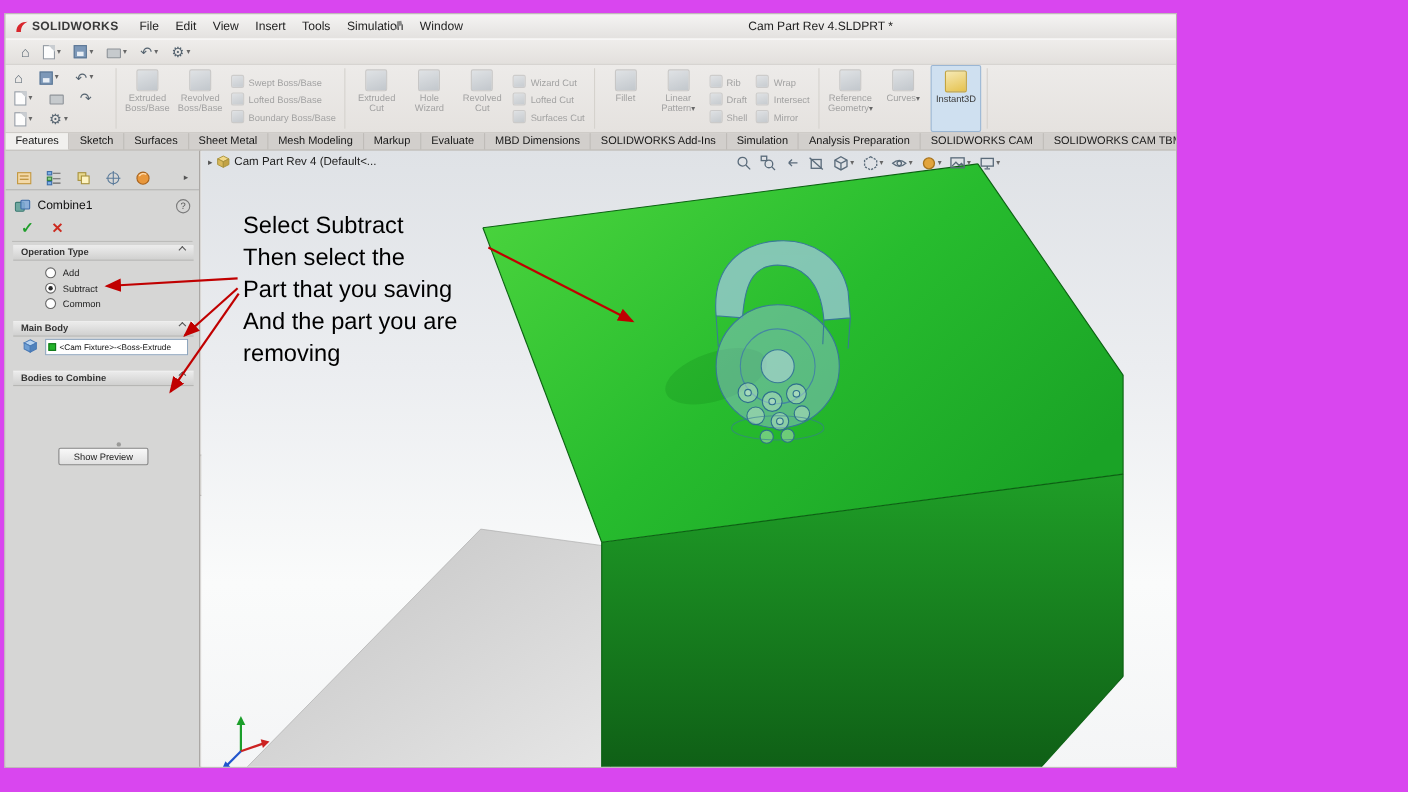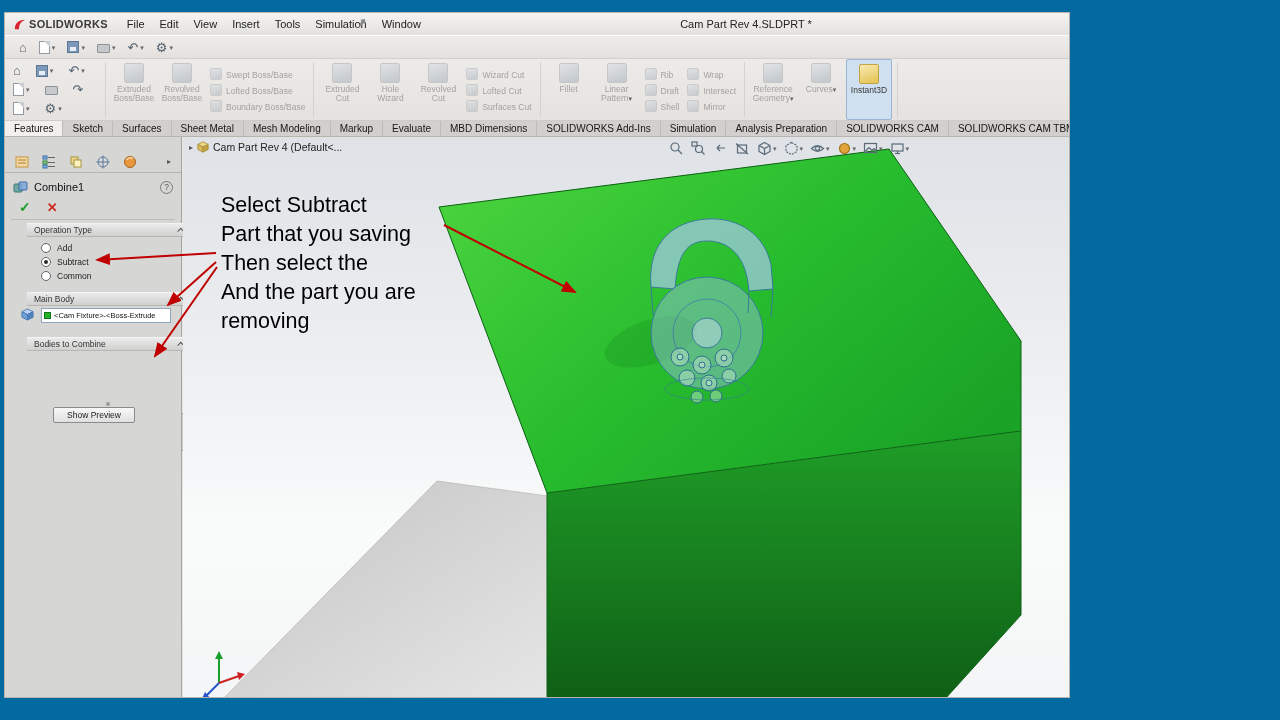--- a/index.html
+++ b/index.html
@@ -1,17 +1,17 @@
 <!DOCTYPE html>
 <html><head>
 <meta charset="utf-8">
 <style>
   *{margin:0;padding:0;box-sizing:border-box}
   html,body{width:1280px;height:720px;background:#fff;font-family:"Liberation Sans",sans-serif;overflow:hidden}
-  .stage{position:relative;width:1280px;height:720px;background:#0369a1}
+  .stage{position:relative;width:1280px;height:720px;background:#d946ef}
   .app{position:absolute;left:4px;top:12px;width:1066px;height:686px;background:#e9e7e4;border:1px solid #b6b3af;overflow:hidden}
 
   
   .titlebar{position:absolute;left:0;top:0;width:100%;height:22px;background:linear-gradient(#f5f4f3,#e3e1df);display:flex;align-items:center}
   .logo{display:flex;align-items:center;gap:3px;padding-left:8px}
   .logotext{font-size:11px;font-weight:bold;color:#3a3a3a;letter-spacing:.3px}
   .menus{display:flex;gap:1px;margin-left:12px}
   .menu{font-size:11px;color:#222;padding:2px 7px;cursor:default}
   .doc-title{position:absolute;left:741px;transform:translateX(-50%);font-size:11px;color:#222;white-space:nowrap}
   .pin{position:absolute;left:352px;top:4px;line-height:0}
@@ -54,21 +54,21 @@
   .ptabs{position:absolute;top:14px;left:0;width:100%;height:22px;border-bottom:1px solid #b5b5b3;display:flex;align-items:center;gap:13px;padding:0 10px}
   .ptab{line-height:0}
   .ptab-more{margin-left:auto;font-size:8px;color:#555}
   .pm-titlerow{position:absolute;top:41px;left:8px;right:8px;height:18px;display:flex;align-items:center;gap:6px}
   .pm-title{font-size:11px;font-weight:normal;color:#111}
   .pm-help{margin-left:auto;width:13px;height:13px;border:1px solid #7a7a7a;border-radius:50%;font-size:8.5px;color:#555;display:flex;align-items:center;justify-content:center}
   .pm-actions{position:absolute;top:61px;left:14px;height:18px;display:flex;align-items:center;gap:16px}
   .okmark{color:#1f9e2a;font-size:14px;font-weight:bold}
   .xmark{color:#cc2a1f;font-size:13px;font-weight:bold}
   .pm-hr{position:absolute;top:82px;left:6px;right:6px;height:1px;background:#bcbcba}
-  .grouphdr{position:absolute;left:22px;width:164px;height:14px;background:linear-gradient(#ebebeb,#d0d0cf);border-top:1px solid #f4f4f4;border-bottom:1px solid #b6b6b4;display:flex;align-items:center;padding:0 7px;font-size:8.5px;font-weight:normal;color:#333}
+  .grouphdr{position:absolute;left:7px;width:164px;height:14px;background:linear-gradient(#ebebeb,#d0d0cf);border-top:1px solid #f4f4f4;border-bottom:1px solid #b6b6b4;display:flex;align-items:flex-start;padding:0 7px;font-size:8.5px;font-weight:bold;color:#333}
   .caret-up{margin-left:auto;width:5px;height:5px;border-left:1.5px solid #555;border-top:1.5px solid #555;transform:rotate(45deg) translateY(1px)}
   .radio-row{position:absolute;left:36px;height:12px;display:flex;align-items:center;gap:6px}
   .radio{width:10px;height:10px;border:1px solid #666;border-radius:50%;background:#fff;position:relative}
   .radio.on::after{content:"";position:absolute;left:2px;top:2px;width:4px;height:4px;border-radius:50%;background:#2b2b2b}
   .radio-label{font-size:8.5px;color:#222}
   .selrow{position:absolute;left:16px;display:flex;align-items:flex-start;gap:7px}
   .selfield{width:130px;height:15px;background:#fff;border:1px solid #8fa6bd;display:flex;align-items:center;gap:3px;padding:0 2px;overflow:hidden}
   .chip{width:7px;height:7px;background:#23b32a;border:1px solid #11761a;flex:none}
   .selfield-text{font-size:7.5px;color:#111;white-space:nowrap}
   .listbox{width:130px;height:46px;background:#d8eafc;border:1px solid #74a7dd;overflow:hidden}
@@ -531,22 +531,22 @@
                 <rect x="2" y="3" width="11" height="7"></rect>
                 <line x1="7.5" y1="10" x2="7.5" y2="12"></line>
                 <line x1="5" y1="12.5" x2="10" y2="12.5"></line>
               </svg>
               <span class="chev">▾</span>
             </span>
       </div>
 
       <div class="annotation">
         <div>Select Subtract</div>
+        <div>Then select the</div>
         <div>Part that you saving</div>
-        <div>Then select the</div>
         <div>And the part you are</div>
         <div>removing</div>
       </div>
     </div>
   </div>
 
   <svg class="overlay" width="1066" height="686" viewBox="0 0 1066 686">
     <defs>
       <marker id="ah" markerWidth="9" markerHeight="8" refX="6.5" refY="3" orient="auto">
         <path d="M0,0 L7.5,3 L0,6 Z" fill="#c00000"></path>

